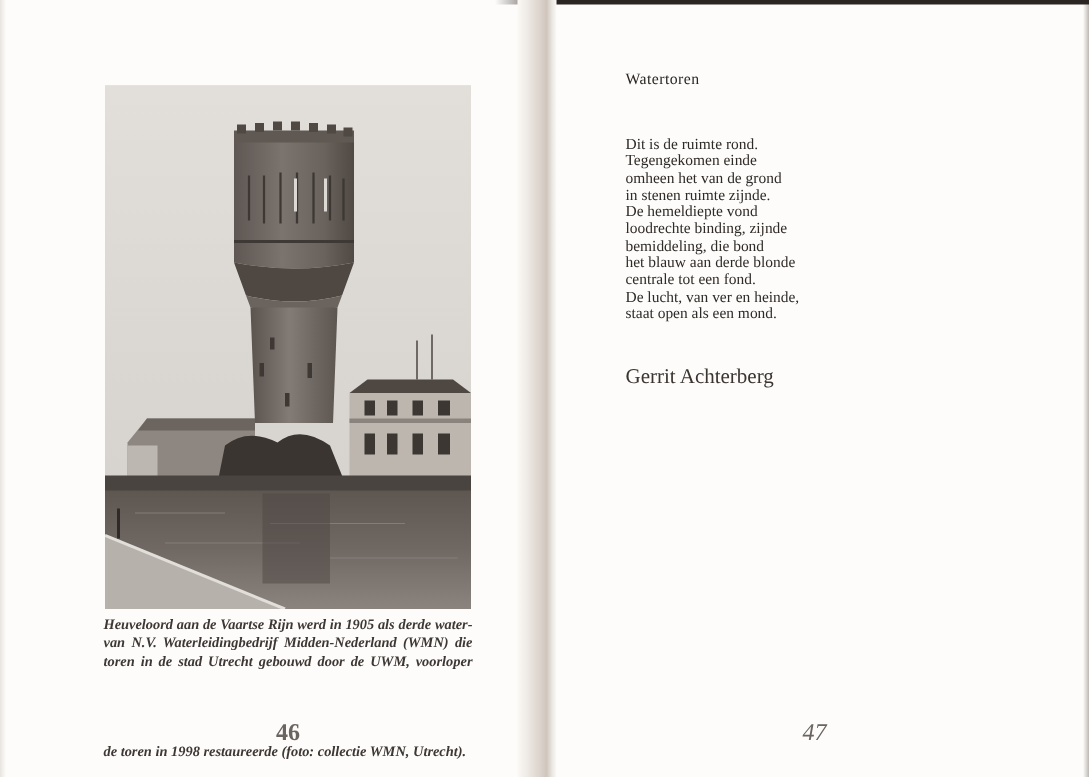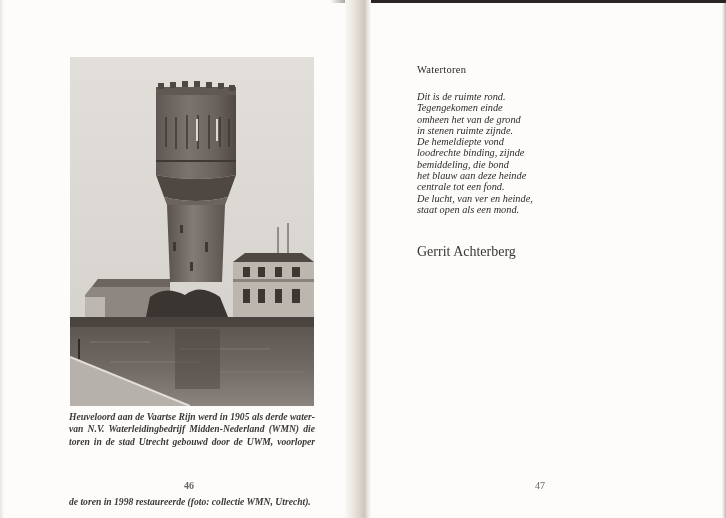--- a/index.html
+++ b/index.html
@@ -31,27 +31,27 @@
     .photo svg { display: block; }
 
     .caption {
       position: absolute; left: 69px; top: 411px; width: 246px;
       font-style: italic; font-size: 9.6px; line-height: 12.4px;
       color: #3d3835; text-align: justify;
     }
     .caption span { display: block; text-align: justify; text-align-last: justify; }
     .caption span.last { text-align-last: left; margin-top: 48px; }
 
-    .page-num { position: absolute; top: 480px; font-size: 10px; color: #6b6560; }
+    .page-num { position: absolute; top: 480px; font-size: 16px; color: #6b6560; }
     .page-num.left { left: 184px; }
-    .page-num.right { left: 535px; }
+    .page-num.right { left: 535px; font-style: italic; }
 
-    .poem-title { position: absolute; left: 417px; top: 64px; font-size: 10.5px; letter-spacing: 0.3px; color: #2a2623; }
+    .poem-title { position: absolute; left: 417px; top: 48px; font-size: 10.5px; letter-spacing: 0.3px; color: #2a2623; }
     .poem { position: absolute; left: 417px; top: 91px; font-size: 10.3px; line-height: 11.3px; color: #2e2a27; }
-    .poem div { white-space: nowrap; font-style: italic; }
+    .poem div { white-space: nowrap; }
     .author { position: absolute; left: 417px; top: 244px; font-size: 14px; color: #3a3531; }
   </style>
 </head>
 <body>
 
 <div class="spread">
   <div class="left-edge"></div>
   <div class="right-edge"></div>
   <div class="top-edge-left"></div>
   <div class="top-edge"></div>
@@ -173,20 +173,20 @@
 
   <div class="poem-title">Watertoren</div>
   <div class="poem">
     <div>Dit is de ruimte rond.</div>
     <div>Tegengekomen einde</div>
     <div>omheen het van de grond</div>
     <div>in stenen ruimte zijnde.</div>
     <div>De hemeldiepte vond</div>
     <div>loodrechte binding, zijnde</div>
     <div>bemiddeling, die bond</div>
-    <div>het blauw aan deze heinde</div>
+    <div>het blauw aan derde blonde</div>
     <div>centrale tot een fond.</div>
     <div>De lucht, van ver en heinde,</div>
     <div>staat open als een mond.</div>
   </div>
   <div class="author">Gerrit Achterberg</div>
   <div class="page-num right">47</div>
 </div>
 
 </body></html>

